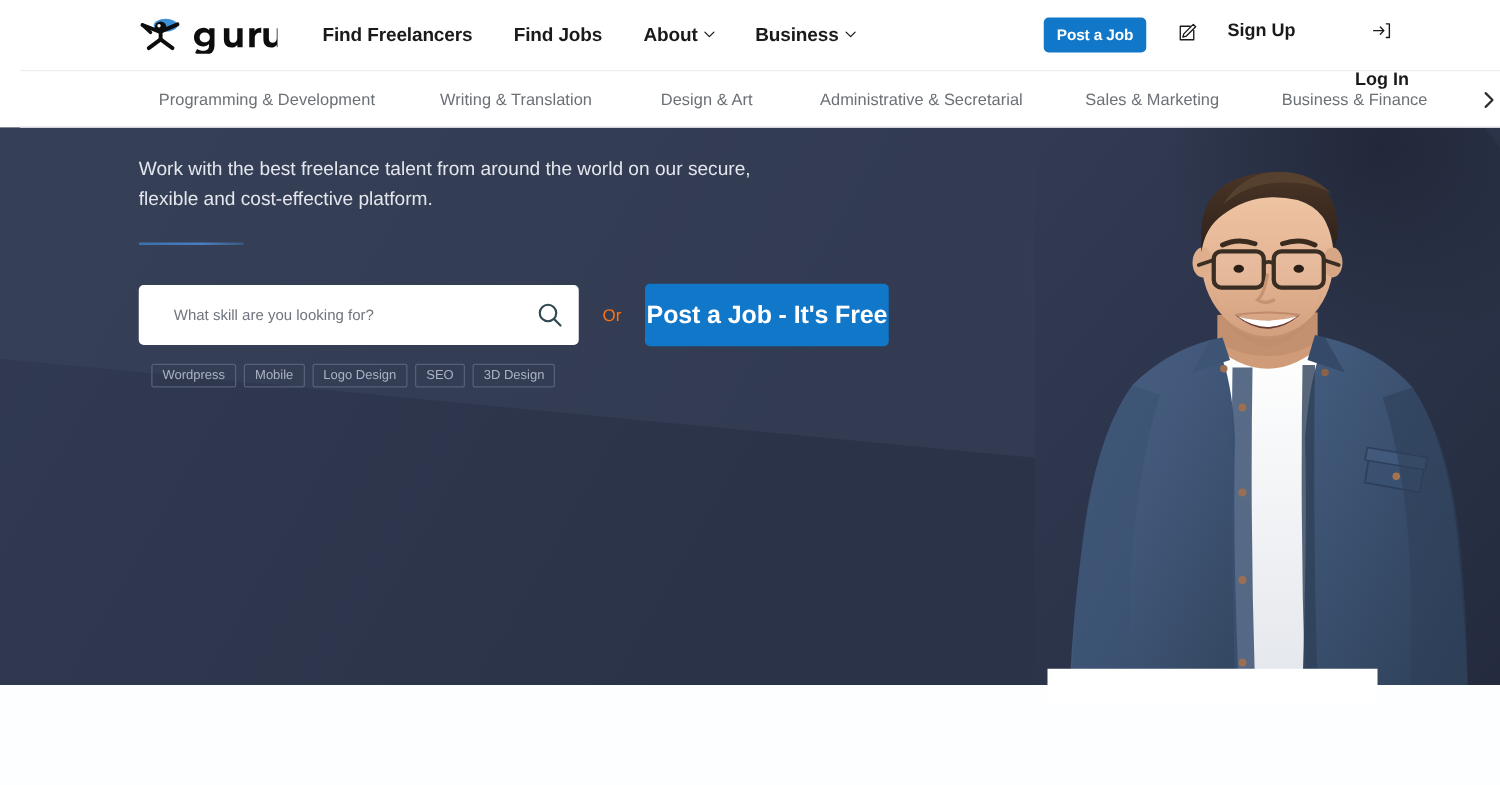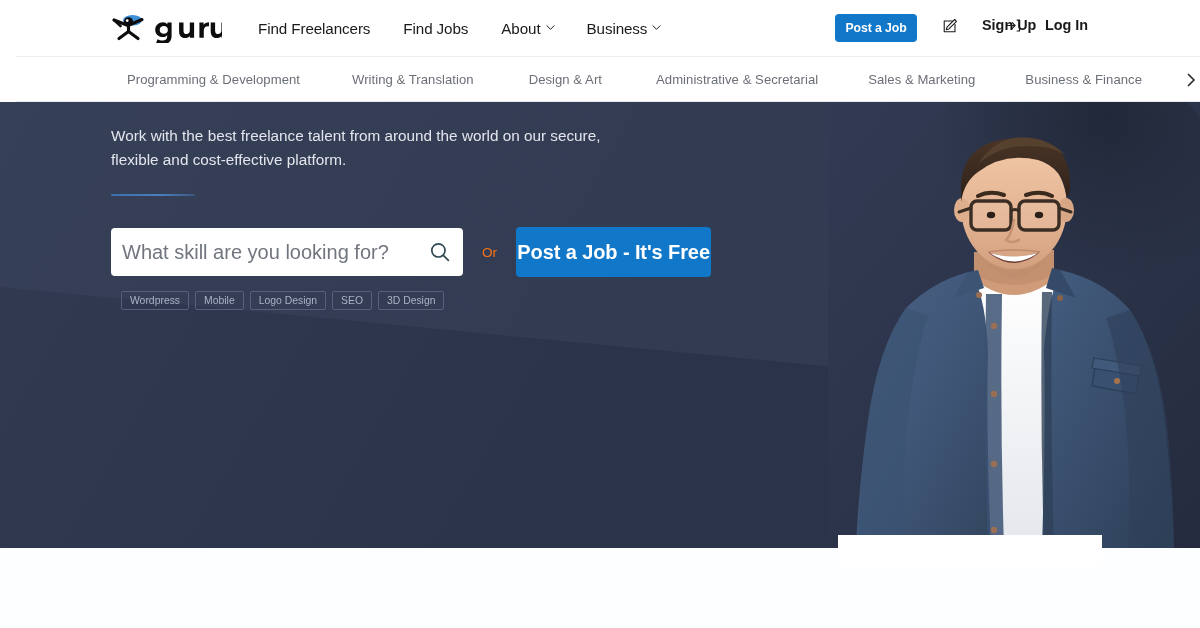--- a/index.html
+++ b/index.html
@@ -49,21 +49,21 @@
     top: 0;
     height: 56px;
     display: flex;
     align-items: center;
     gap: 33px;
   }
   .mainnav a {
     font-size: 15.2px;
     color: #1a1a1a;
     text-decoration: none;
-    font-weight: 400;
+    font-weight: 700;
     letter-spacing: -0.1px;
     display: inline-flex;
     align-items: center;
     gap: 5px;
     white-space: nowrap;
   }
   .chev-sm {
     display: inline-block;
     width: 8px;
     height: 8px;
@@ -99,21 +99,21 @@
     align-items: center;
     gap: 24px;
     font-size: 14.4px;
     font-weight: 600;
     color: #1a1a1a;
     text-decoration: none;
     white-space: nowrap;
     cursor: pointer;
   }
   .authlink.signup { left: 943px; }
-  .authlink.login  { left: 1006px; }
+  .authlink.login  { left: 1084px; flex-direction: column; }
   .authlink svg { display: block; }
 
   
   .catbar {
     position: absolute;
     top: 56px; left: 16px;
     width: 1200px;
     height: 46px;
     background: #ffffff;
     border-top: 1px solid #eceef1;
@@ -253,22 +253,22 @@
     border-radius: 4px;
     display: flex;
     align-items: center;
   }
   .searchbox input {
     width: 300px;
     height: 46px;
     border: none;
     outline: none;
     background: transparent;
-    margin-left: 11px;
-    font-size: 20px;
+    margin-left: 28px;
+    font-size: 12px;
     color: #3a3f49;
     font-family: "Liberation Sans", sans-serif;
   }
   .searchbox input::placeholder { color: #70757e; }
   .search-icon-btn {
     position: absolute;
     right: 12px;
     top: 13px;
     width: 22px;
     height: 22px;

